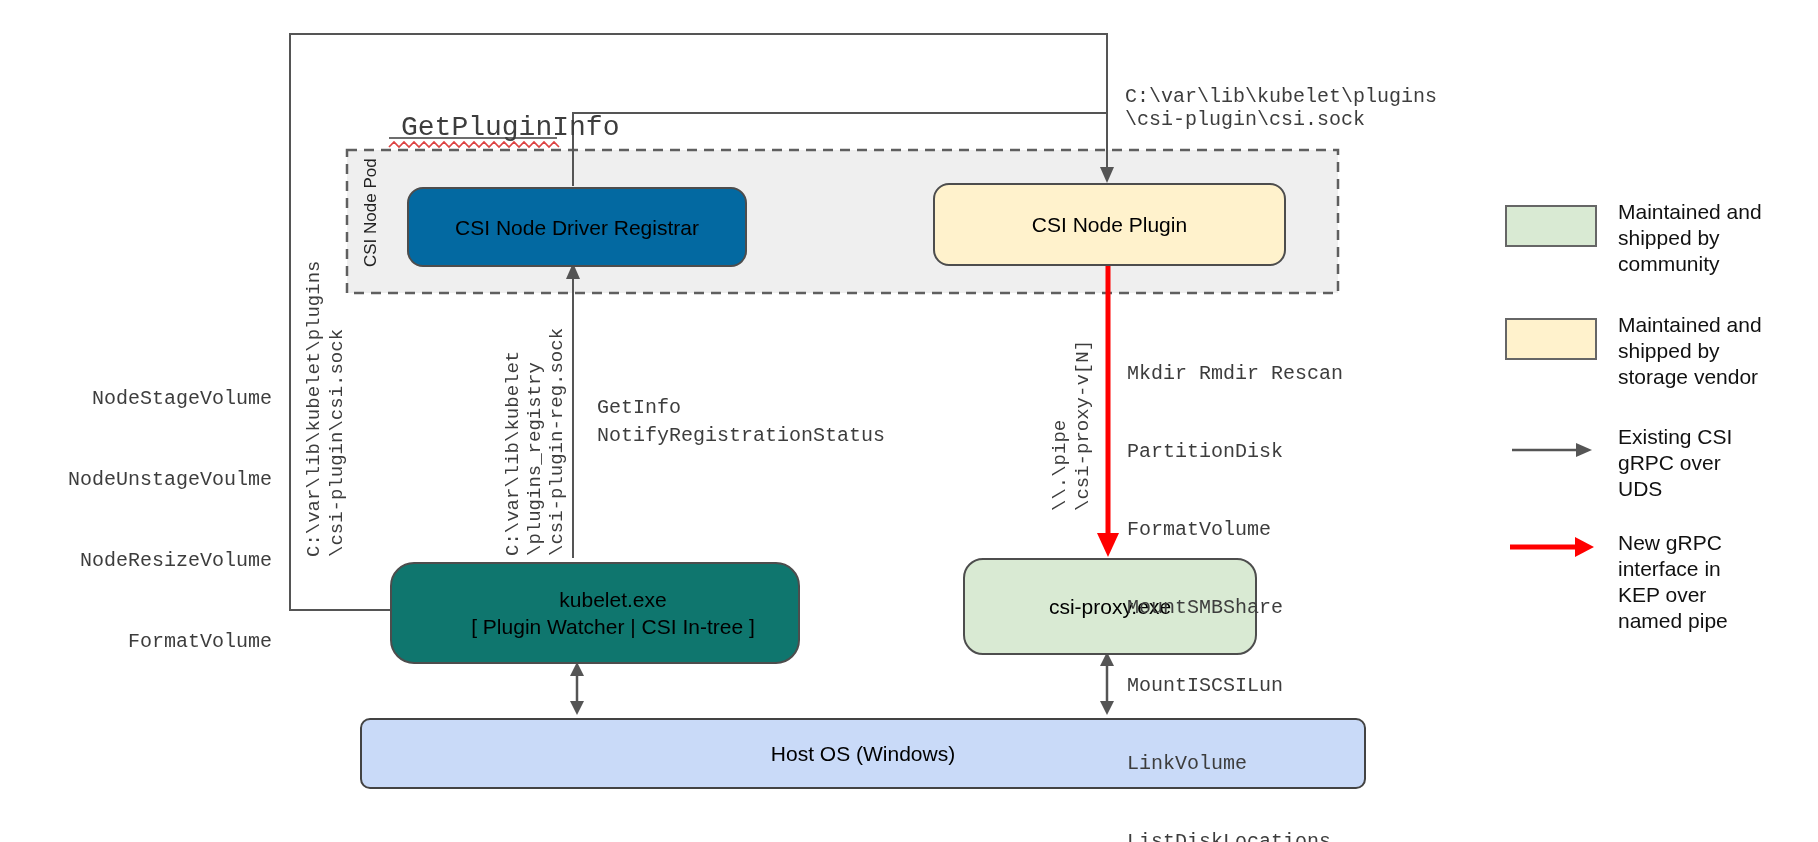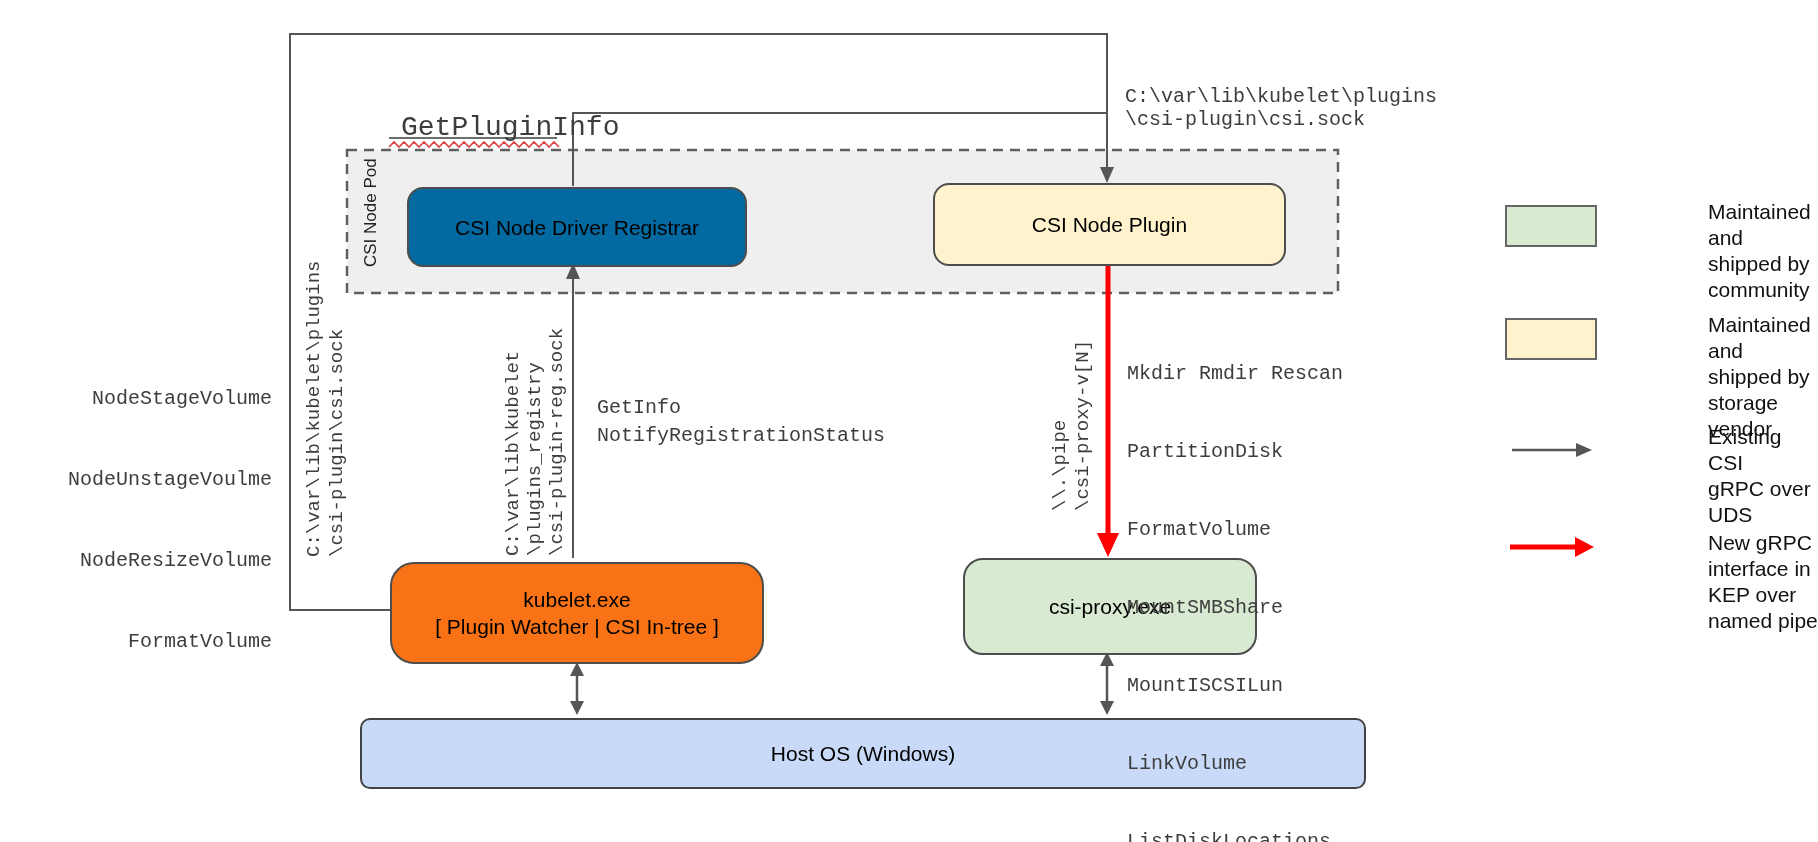--- a/index.html
+++ b/index.html
@@ -38,21 +38,21 @@
   .getplugininfo{
     left:389px;top:116px;font-size:28px;line-height:24px;color:#3d3d3d;margin-left:12px;
   }
   .sockpath-topright{left:1125px;top:85px;line-height:23px;}
   .getinfo-calls{left:597px;top:394px;line-height:28px;}
   .node-methods{right:1546px;top:331px;text-align:right;}
   .proxy-methods{left:1127px;top:309px;line-height:26px;}
   
   .legend-swatch{position:absolute;width:88px;height:38px;border:2px solid #666;}
   .legend-text{
-    position:absolute;left:1708px;font-size:21px;line-height:26px;color:#111;
+    position:absolute;left:1618px;font-size:21px;line-height:26px;color:#111;
     white-space:pre-line;
   }
 </style>
 </head>
 <body>
 
 <div class="canvas">
 
   <svg class="layer" width="1818" height="842" viewBox="0 0 1818 842">
 
@@ -83,21 +83,21 @@
     <line x1="1512" y1="450" x2="1577" y2="450" stroke="#555555" stroke-width="2.5"></line>
     <polygon points="1592,450 1576,443 1576,457" fill="#555555"></polygon>
     <line x1="1510" y1="547" x2="1576" y2="547" stroke="#ff0000" stroke-width="5"></line>
     <polygon points="1594,547 1575,537 1575,557" fill="#ff0000"></polygon>
   </svg>
 
   <div class="pod-label">CSI Node Pod</div>
 
   <div class="node-box box-registrar" style="background-color: #0369a1;">CSI Node Driver Registrar</div>
   <div class="node-box box-plugin" style="background-color: rgb(255, 242, 204);">CSI Node Plugin</div>
-  <div class="node-box box-kubelet" style="background-color: #f97316;">kubelet.exe
+  <div class="node-box box-kubelet" style="background-color: #0f766e; padding-left: 36px;">kubelet.exe
 [ Plugin Watcher | CSI In-tree ]</div>
   <div class="node-box box-csiproxy" style="background-color: rgb(217, 234, 211);">csi-proxy.exe</div>
   <div class="node-box box-hostos" style="background-color: rgb(201, 218, 248);">Host OS (Windows)</div>
 
   <div class="mono getplugininfo">GetPluginInfo</div>
   <div class="mono sockpath-topright">C:\var\lib\kubelet\plugins
 \csi-plugin\csi.sock</div>
   <div class="mono getinfo-calls">GetInfo
 NotifyRegistrationStatus</div>
 

